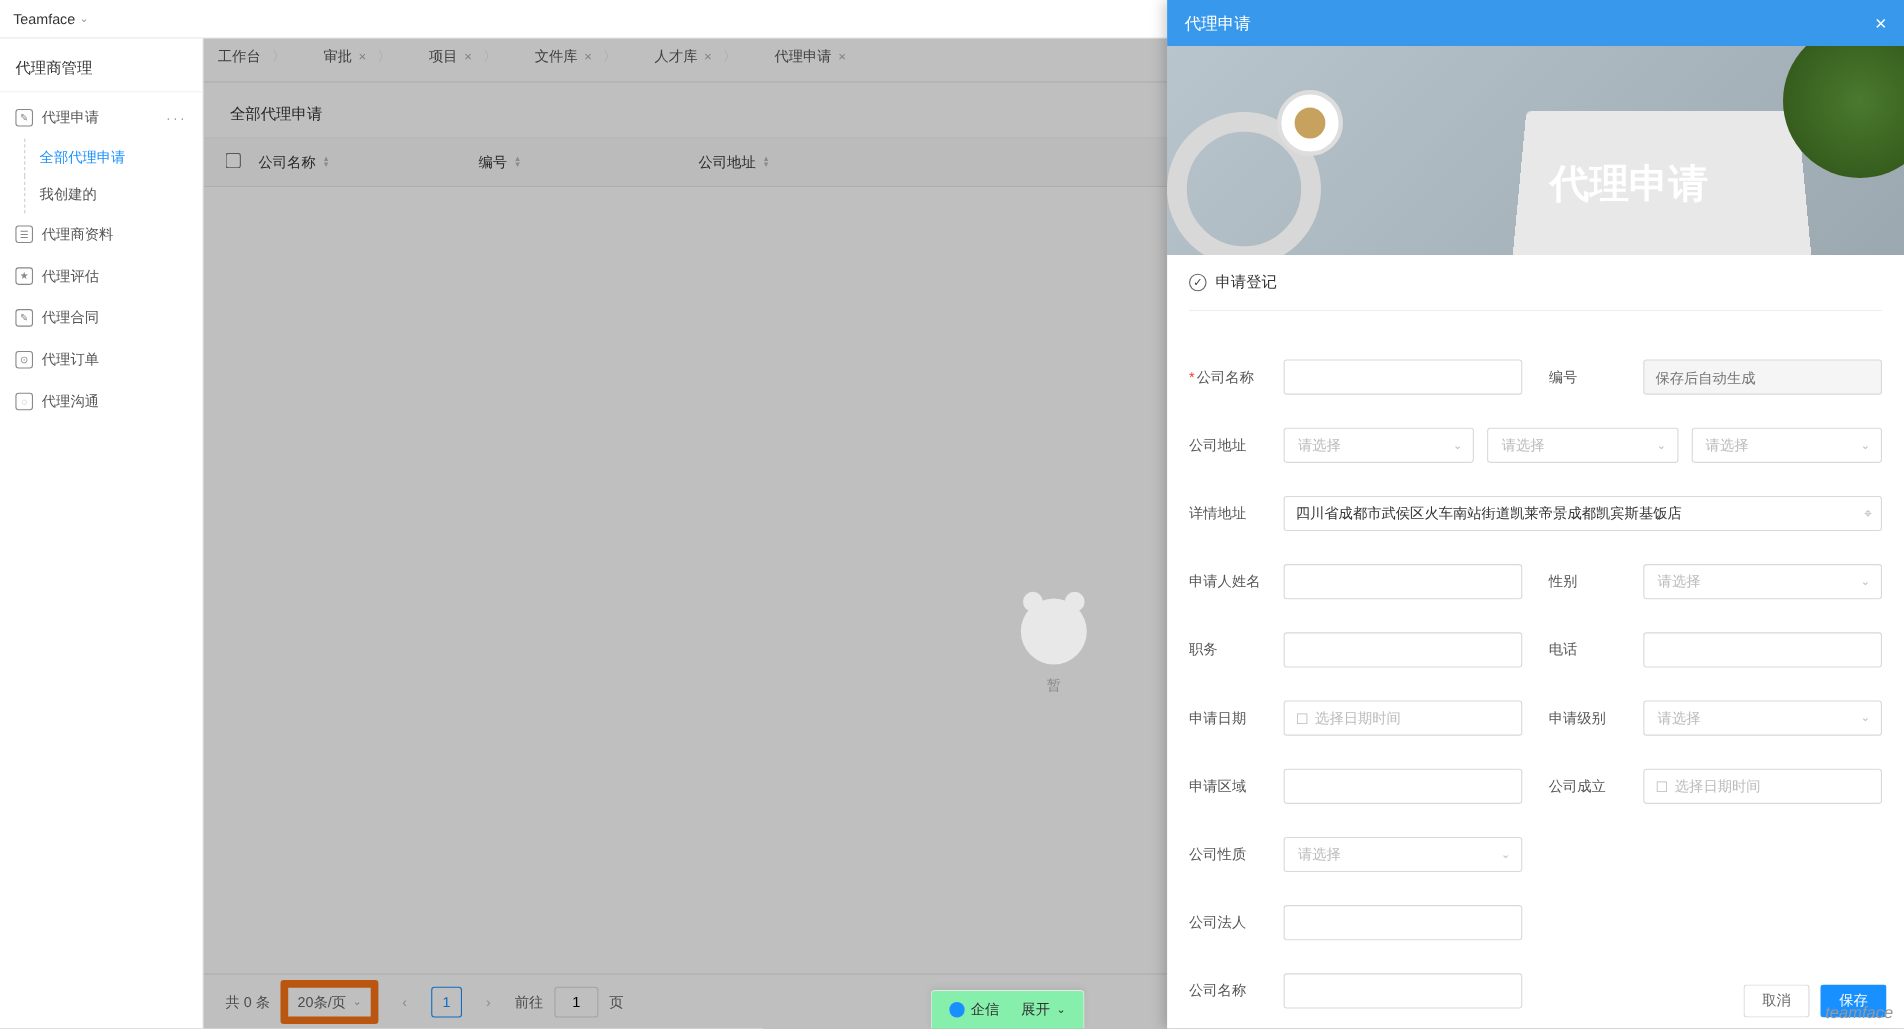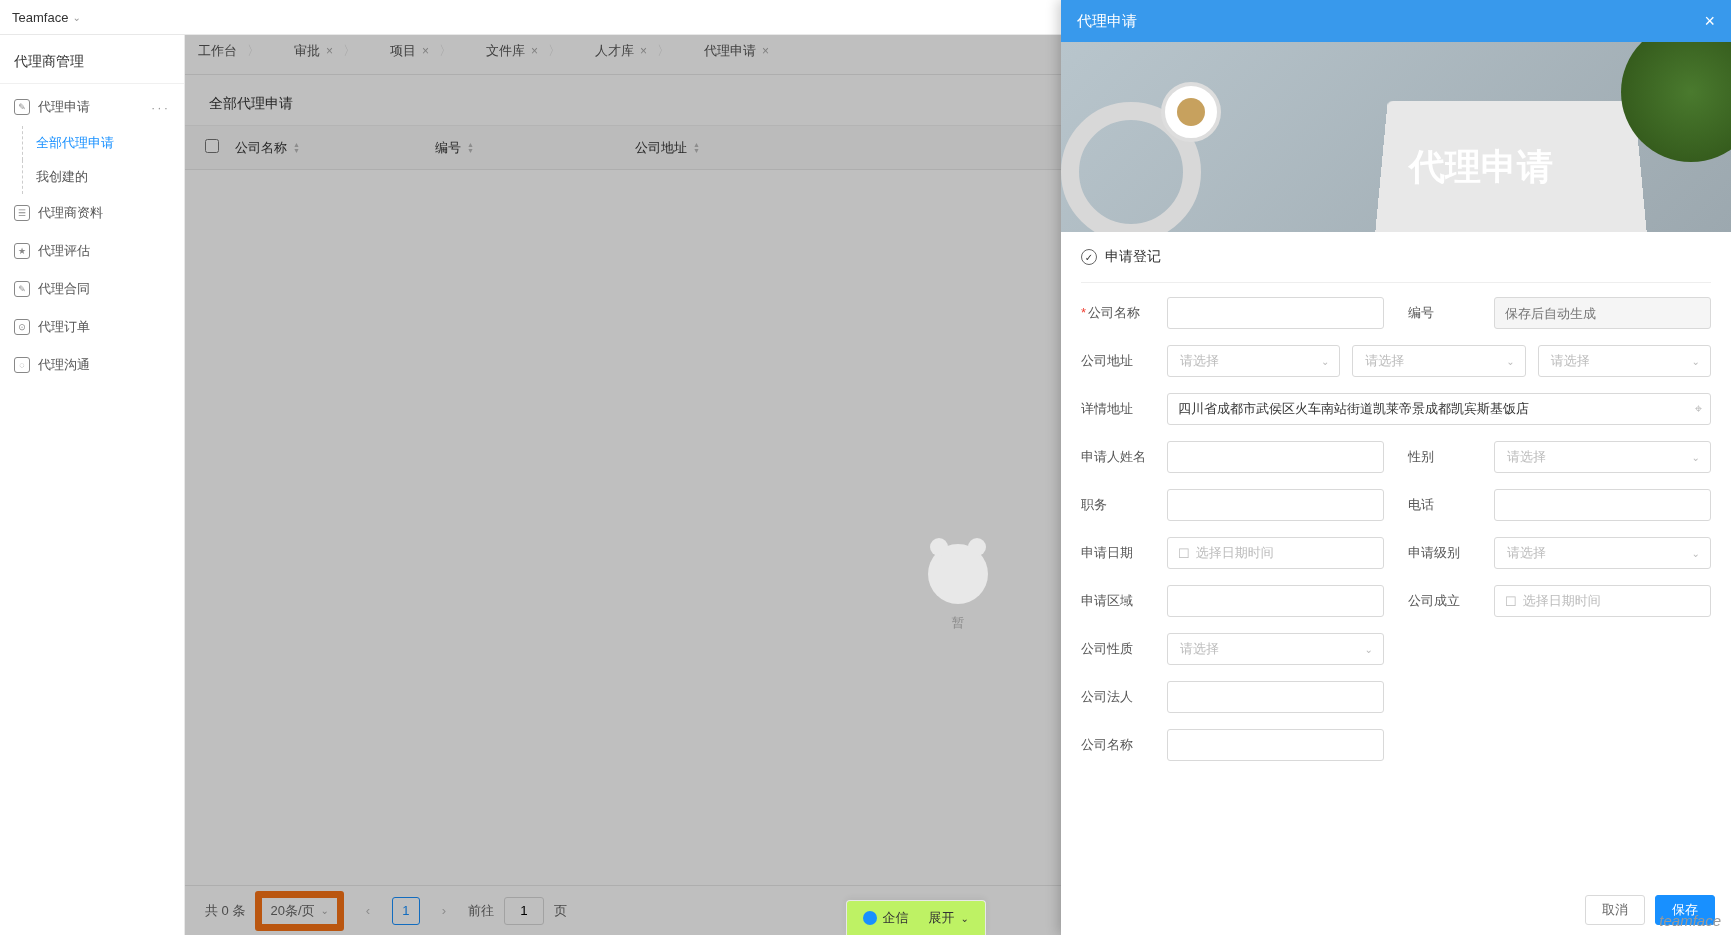--- a/index.html
+++ b/index.html
@@ -69,36 +69,36 @@
 .banner .cup { position:absolute; left:100px; top:40px; width:60px; height:60px; background:#fff; border-radius:50%; border:4px solid #ddd; }
 .banner .cup::after{content:"";position:absolute;inset:12px;background:#c7a15e;border-radius:50%;}
 .banner .hp { position:absolute; left:0px; bottom:-10px; width:140px; height:140px; border:18px solid #d8d8d8; border-radius:50%; }
 .banner .title { position: relative; font-size: 36px; font-weight: bold; color: #fff; z-index: 2; margin-left: 170px; margin-top: 60px; }
 
 .section-head { display: flex; align-items: center; padding: 16px 20px 10px; font-size: 14px; color: #333; }
 .section-head .chk { width: 16px; height: 16px; border: 1.5px solid #666; border-radius: 50%; margin-right: 8px; display: flex; align-items: center; justify-content: center; font-size: 10px; }
 .hr { border-bottom: 1px solid #eee; margin: 6px 20px 0; }
 
 .form { padding: 14px 20px; }
-.row { display: flex; align-items: center; margin-bottom: 16px; gap: 24px; }
+.row { display: flex; align-items: center; margin-bottom: 16px; gap: 24px; margin-top: 30px; }
 .field { display: flex; align-items: center; }
 .field.half { width: calc(50% - 12px); }
 .field.full { width: 100%; }
 .label { width: 86px; font-size: 13px; color: #555; flex-shrink: 0; }
 .label .req { color: #f04134; margin-right: 2px; }
 .input, .select { flex: 1; height: 32px; border: 1px solid #d9d9d9; border-radius: 3px; padding: 0 10px; font-size: 13px; color: #333; background: #fff; display: flex; align-items: center; position: relative; }
 .input[disabled] { background: #f5f5f5; color: #aaa; }
 .select { cursor: pointer; color: #bbb; padding-left: 12px; }
 .select .arrow { position: absolute; right: 10px; color: #bbb; font-size: 10px; }
 .input .suffix-icon { position: absolute; right: 8px; color: #bbb; }
 .addr-row { display: flex; gap: 12px; }
 .addr-row .select { flex: 1; }
 
 
-.chatbar { position: fixed; bottom: 0; left: 50%; transform: translateX(-20px); background: #bef264; border: 1px solid #e8e8e8; border-bottom: none; border-radius: 4px 4px 0 0; padding: 8px 16px; display: flex; align-items: center; gap: 20px; font-size: 13px; box-shadow: 0 -2px 6px rgba(0,0,0,0.06); z-index: 5; }
+.chatbar { position: fixed; bottom: 0; left: 50%; transform: translateX(-20px); background: #86efac; border: 1px solid #e8e8e8; border-bottom: none; border-radius: 4px 4px 0 0; padding: 8px 16px; display: flex; align-items: center; gap: 20px; font-size: 13px; box-shadow: 0 -2px 6px rgba(0,0,0,0.06); z-index: 5; }
 .chat-item { display: flex; align-items: center; gap: 6px; cursor: pointer; }
 .chat-icon { width: 14px; height: 14px; border-radius: 50%; background: #1890ff; display: inline-block; }
 
 
 .panel-footer { position: absolute; bottom: 10px; right: 16px; display: flex; gap: 10px; }
 .btn { height: 30px; padding: 0 16px; border-radius: 3px; font-size: 13px; cursor: pointer; display: flex; align-items: center; }
 .btn-default { border: 1px solid #d9d9d9; background: #fff; color: #666; }
 .btn-primary { background: #1890ff; color: #fff; border: 1px solid #1890ff; }
 
 .brand-footer { position: fixed; right: 10px; bottom: 6px; font-size: 15px; color: #999; font-style: italic; z-index: 20; }

